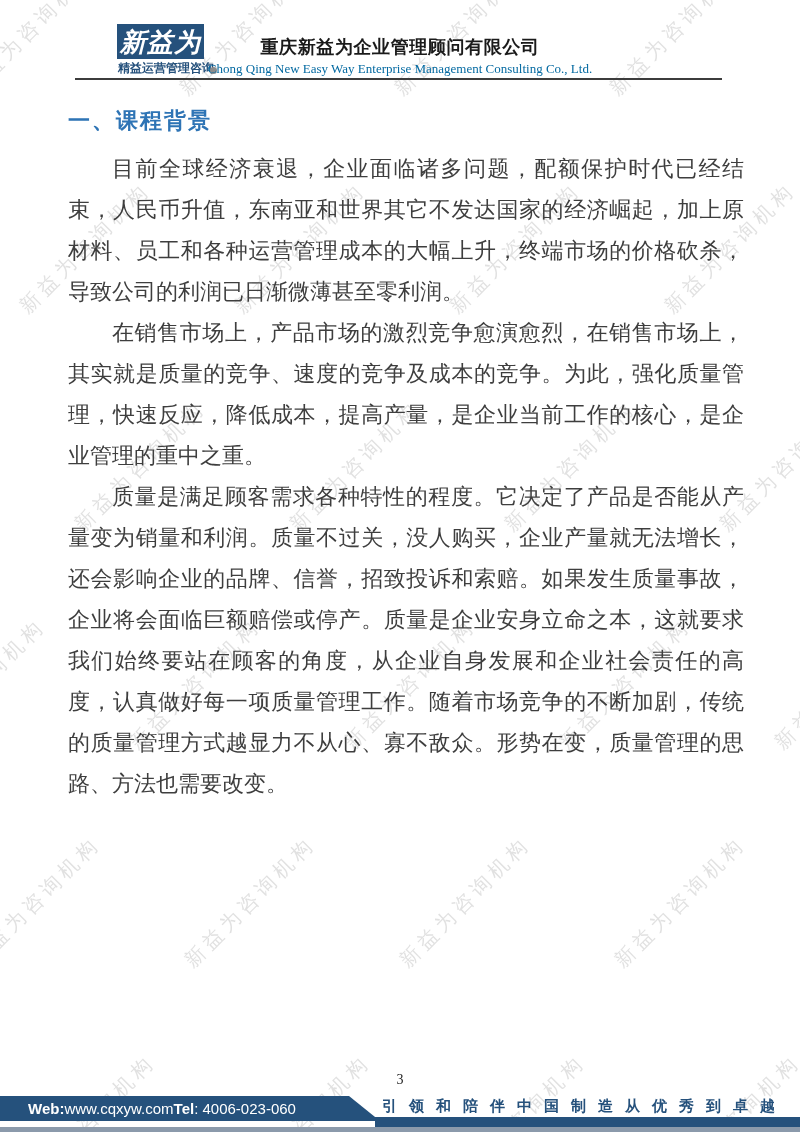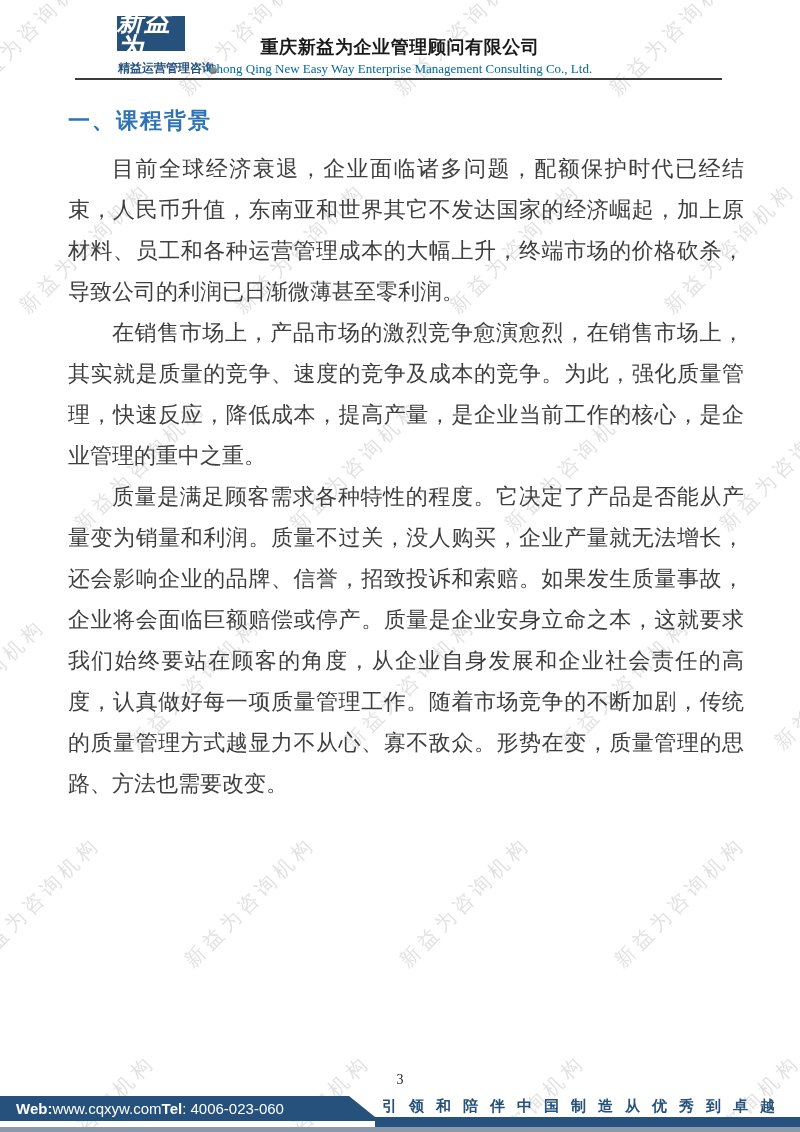--- a/index.html
+++ b/index.html
@@ -21,21 +21,21 @@
   .wm-layer{position:absolute;inset:0;pointer-events:none;z-index:1;}
   .wm{
     position:absolute;
     transform:translate(-50%,-50%) rotate(-45deg);
     font-size:20px;letter-spacing:5px;
     color:rgba(148,148,148,0.28);
     white-space:nowrap;
   }
   
   .logo-box{
-    position:absolute;left:117px;top:16px;width:68px;height:35px;
+    position:absolute;left:117px;top:24px;width:87px;height:35px;
     background:var(--navy);
     display:flex;align-items:center;justify-content:center;z-index:2;
   }
   .logo-box span{
     color:#fff;font-size:26px;font-weight:bold;font-style:italic;
     letter-spacing:1px;line-height:1;
   }
   .logo-tagline{
     position:absolute;left:116px;top:60px;width:100px;z-index:2;
     color:var(--navy);font-size:12px;font-weight:bold;white-space:nowrap;text-align:center;
@@ -78,21 +78,21 @@
     position:absolute;left:0;top:1072px;width:100%;z-index:2;
     text-align:center;
     font-family:"Liberation Serif","DejaVu Serif",serif;
     font-size:14px;color:#222;
   }
   .footer-left{
     position:absolute;left:0;top:1096px;width:380px;height:25px;z-index:3;
     background:var(--navy);
     clip-path:polygon(0 0,349px 0,380px 25px,0 25px);
     display:flex;align-items:center;
-    padding-left:16px;box-sizing:border-box;
+    padding-left:28px;box-sizing:border-box;
     color:#ffffff;font-size:15px;white-space:nowrap;
   }
   .footer-left b{font-weight:bold;}
   .footer-right-strip{
     position:absolute;left:375px;top:1117px;width:425px;height:10px;
     background:var(--navy);z-index:2;
   }
   .footer-bottom-strip{
     position:absolute;left:0;top:1127px;width:800px;height:5px;
     background:var(--strip-gray);z-index:2;

